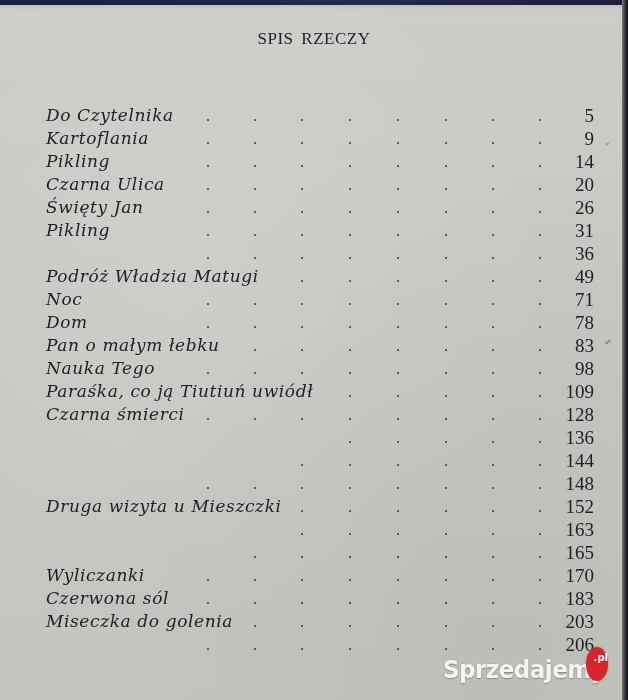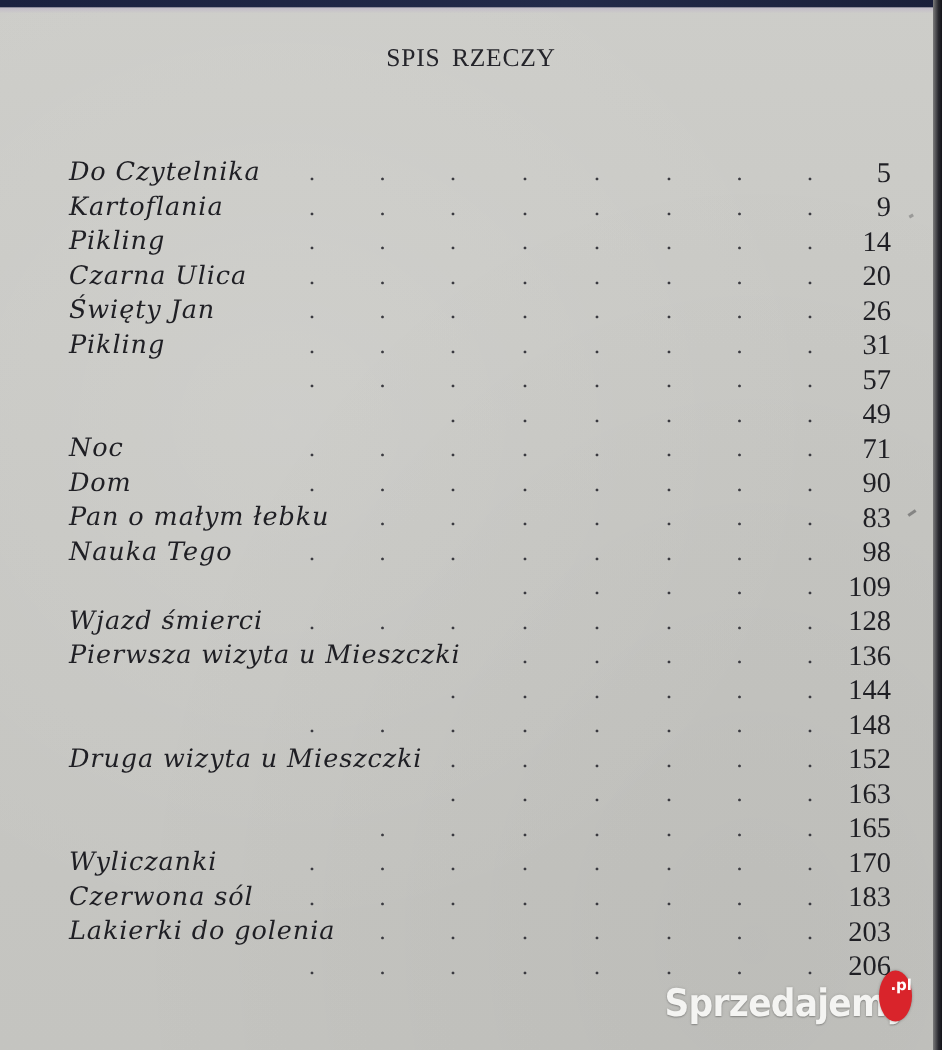--- a/index.html
+++ b/index.html
@@ -250,31 +250,32 @@
       <span class="toc-leader">
         <span style="left: 160px;">.</span>
         <span style="left: 207px;">.</span>
         <span style="left: 254px;">.</span>
         <span style="left: 302px;">.</span>
         <span style="left: 350px;">.</span>
         <span style="left: 398px;">.</span>
         <span style="left: 445px;">.</span>
         <span style="left: 492px;">.</span>
       </span>
-      <span class="toc-page">57</span>
-    </li>
-  <li class="toc-row">
-      <span class="toc-leader">
-        <span style="left: 254px;">.</span>
-        <span style="left: 302px;">.</span>
-        <span style="left: 350px;">.</span>
-        <span style="left: 398px;">.</span>
-        <span style="left: 445px;">.</span>
-        <span style="left: 492px;">.</span>
-      </span>
+      <span class="toc-page">36</span>
+    </li>
+  <li class="toc-row">
+      <span class="toc-leader">
+        <span style="left: 254px;">.</span>
+        <span style="left: 302px;">.</span>
+        <span style="left: 350px;">.</span>
+        <span style="left: 398px;">.</span>
+        <span style="left: 445px;">.</span>
+        <span style="left: 492px;">.</span>
+      </span>
+      <span class="toc-title">Podróż Władzia Matugi</span>
       <span class="toc-page">49</span>
     </li>
   <li class="toc-row">
       <span class="toc-leader">
         <span style="left: 160px;">.</span>
         <span style="left: 207px;">.</span>
         <span style="left: 254px;">.</span>
         <span style="left: 302px;">.</span>
         <span style="left: 350px;">.</span>
         <span style="left: 398px;">.</span>
@@ -289,21 +290,21 @@
         <span style="left: 160px;">.</span>
         <span style="left: 207px;">.</span>
         <span style="left: 254px;">.</span>
         <span style="left: 302px;">.</span>
         <span style="left: 350px;">.</span>
         <span style="left: 398px;">.</span>
         <span style="left: 445px;">.</span>
         <span style="left: 492px;">.</span>
       </span>
       <span class="toc-title">Dom</span>
-      <span class="toc-page">90</span>
+      <span class="toc-page">78</span>
     </li>
   <li class="toc-row">
       <span class="toc-leader">
         <span style="left: 207px;">.</span>
         <span style="left: 254px;">.</span>
         <span style="left: 302px;">.</span>
         <span style="left: 350px;">.</span>
         <span style="left: 398px;">.</span>
         <span style="left: 445px;">.</span>
         <span style="left: 492px;">.</span>
@@ -326,45 +327,45 @@
       <span class="toc-page">98</span>
     </li>
   <li class="toc-row">
       <span class="toc-leader">
         <span style="left: 302px;">.</span>
         <span style="left: 350px;">.</span>
         <span style="left: 398px;">.</span>
         <span style="left: 445px;">.</span>
         <span style="left: 492px;">.</span>
       </span>
+      <span class="toc-title">Paraśka, co ją Tiutiuń uwiódł</span>
       <span class="toc-page">109</span>
     </li>
   <li class="toc-row">
       <span class="toc-leader">
         <span style="left: 160px;">.</span>
         <span style="left: 207px;">.</span>
         <span style="left: 254px;">.</span>
         <span style="left: 302px;">.</span>
         <span style="left: 350px;">.</span>
         <span style="left: 398px;">.</span>
         <span style="left: 445px;">.</span>
         <span style="left: 492px;">.</span>
       </span>
-      <span class="toc-title">Wjazd śmierci</span>
+      <span class="toc-title">Czarna śmierci</span>
       <span class="toc-page">128</span>
     </li>
   <li class="toc-row">
       <span class="toc-leader">
         <span style="left: 302px;">.</span>
         <span style="left: 350px;">.</span>
         <span style="left: 398px;">.</span>
         <span style="left: 445px;">.</span>
         <span style="left: 492px;">.</span>
       </span>
-      <span class="toc-title">Pierwsza wizyta u Mieszczki</span>
       <span class="toc-page">136</span>
     </li>
   <li class="toc-row">
       <span class="toc-leader">
         <span style="left: 254px;">.</span>
         <span style="left: 302px;">.</span>
         <span style="left: 350px;">.</span>
         <span style="left: 398px;">.</span>
         <span style="left: 445px;">.</span>
         <span style="left: 492px;">.</span>
@@ -450,21 +451,21 @@
   <li class="toc-row">
       <span class="toc-leader">
         <span style="left: 207px;">.</span>
         <span style="left: 254px;">.</span>
         <span style="left: 302px;">.</span>
         <span style="left: 350px;">.</span>
         <span style="left: 398px;">.</span>
         <span style="left: 445px;">.</span>
         <span style="left: 492px;">.</span>
       </span>
-      <span class="toc-title">Lakierki do golenia</span>
+      <span class="toc-title">Miseczka do golenia</span>
       <span class="toc-page">203</span>
     </li>
   <li class="toc-row">
       <span class="toc-leader">
         <span style="left: 160px;">.</span>
         <span style="left: 207px;">.</span>
         <span style="left: 254px;">.</span>
         <span style="left: 302px;">.</span>
         <span style="left: 350px;">.</span>
         <span style="left: 398px;">.</span>

